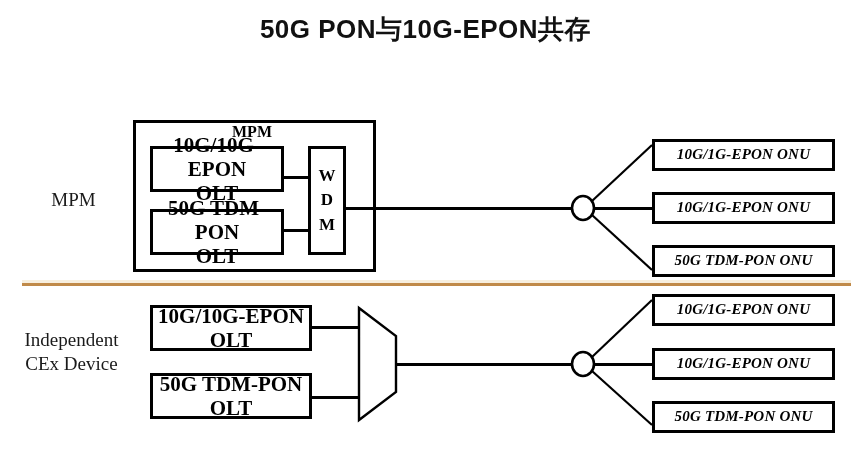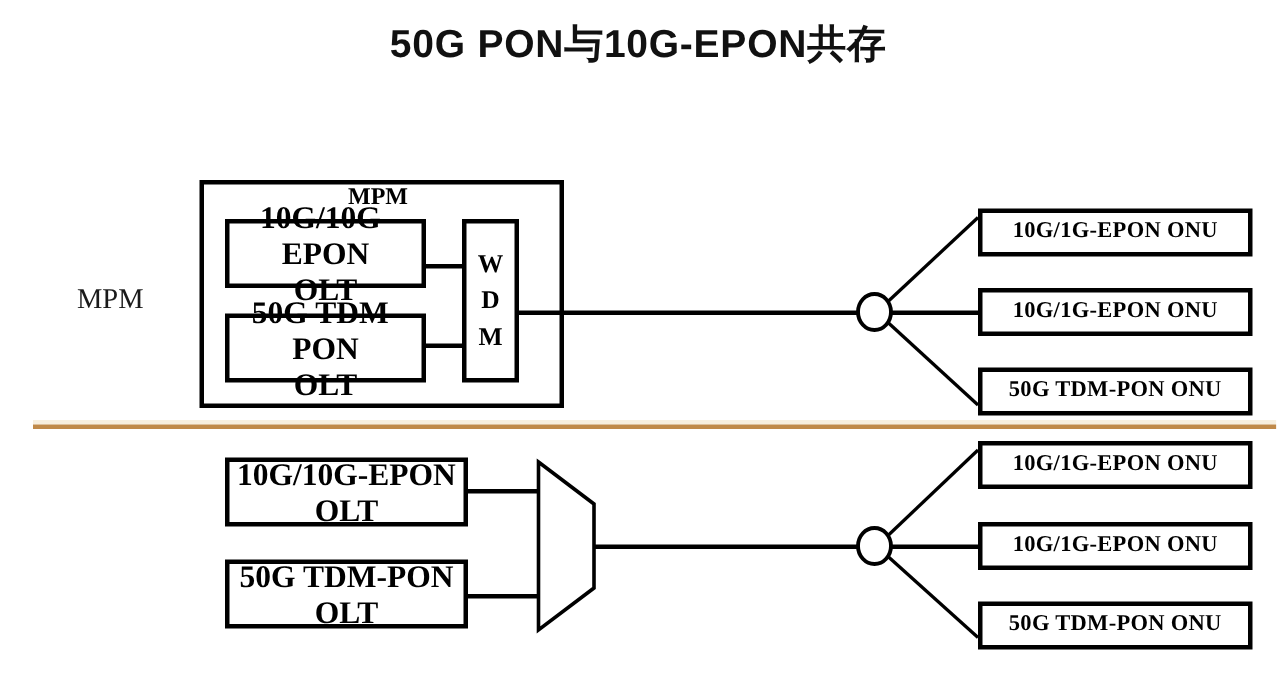--- a/index.html
+++ b/index.html
@@ -66,21 +66,21 @@
     color: #000000;
     line-height: 1.15;
   }
   .outer-box {
     position: absolute;
     box-sizing: border-box;
     border: 3px solid #000000;
     background: transparent;
   }
   .olt-box { font-size: 21px; }
-  .onu-box { font-size: 15px; letter-spacing: 0.2px; }
+  .onu-box { font-size: 15px; letter-spacing: 0.2px; font-style: italic; }
   .mpm-title {
     position: absolute;
     font-family: "Liberation Serif", "DejaVu Serif", serif;
     font-weight: bold;
     font-size: 16px;
     color: #000000;
   }
   .wdm-box {
     position: absolute;
     box-sizing: border-box;
@@ -118,20 +118,24 @@
 </style>
 </head>
 <body>
 
 <div id="canvas">
 
   <div id="title">50G PON与10G-EPON共存</div>
 
   <div class="row-label" style="left:16px; top:188px; width:115px;">MPM</div>
 
+  <div class="row-label" style="left:4px; top:328px; width:135px;">
+    <div>Independent</div>
+    <div>CEx Device</div>
+  </div>
 
   <div class="divider-hl"></div>
   <div class="divider"></div>
 
   <div class="outer-box" style="left:133px; top:120px; width:243px; height:152px;"></div>
   <div class="mpm-title" style="left:232px; top:123px;">MPM</div>
 
   <div class="box olt-box" style="left:150px; top:146px; width:134px; height:46px;">
     <div>
       <div>10G/10G-EPON</div>

